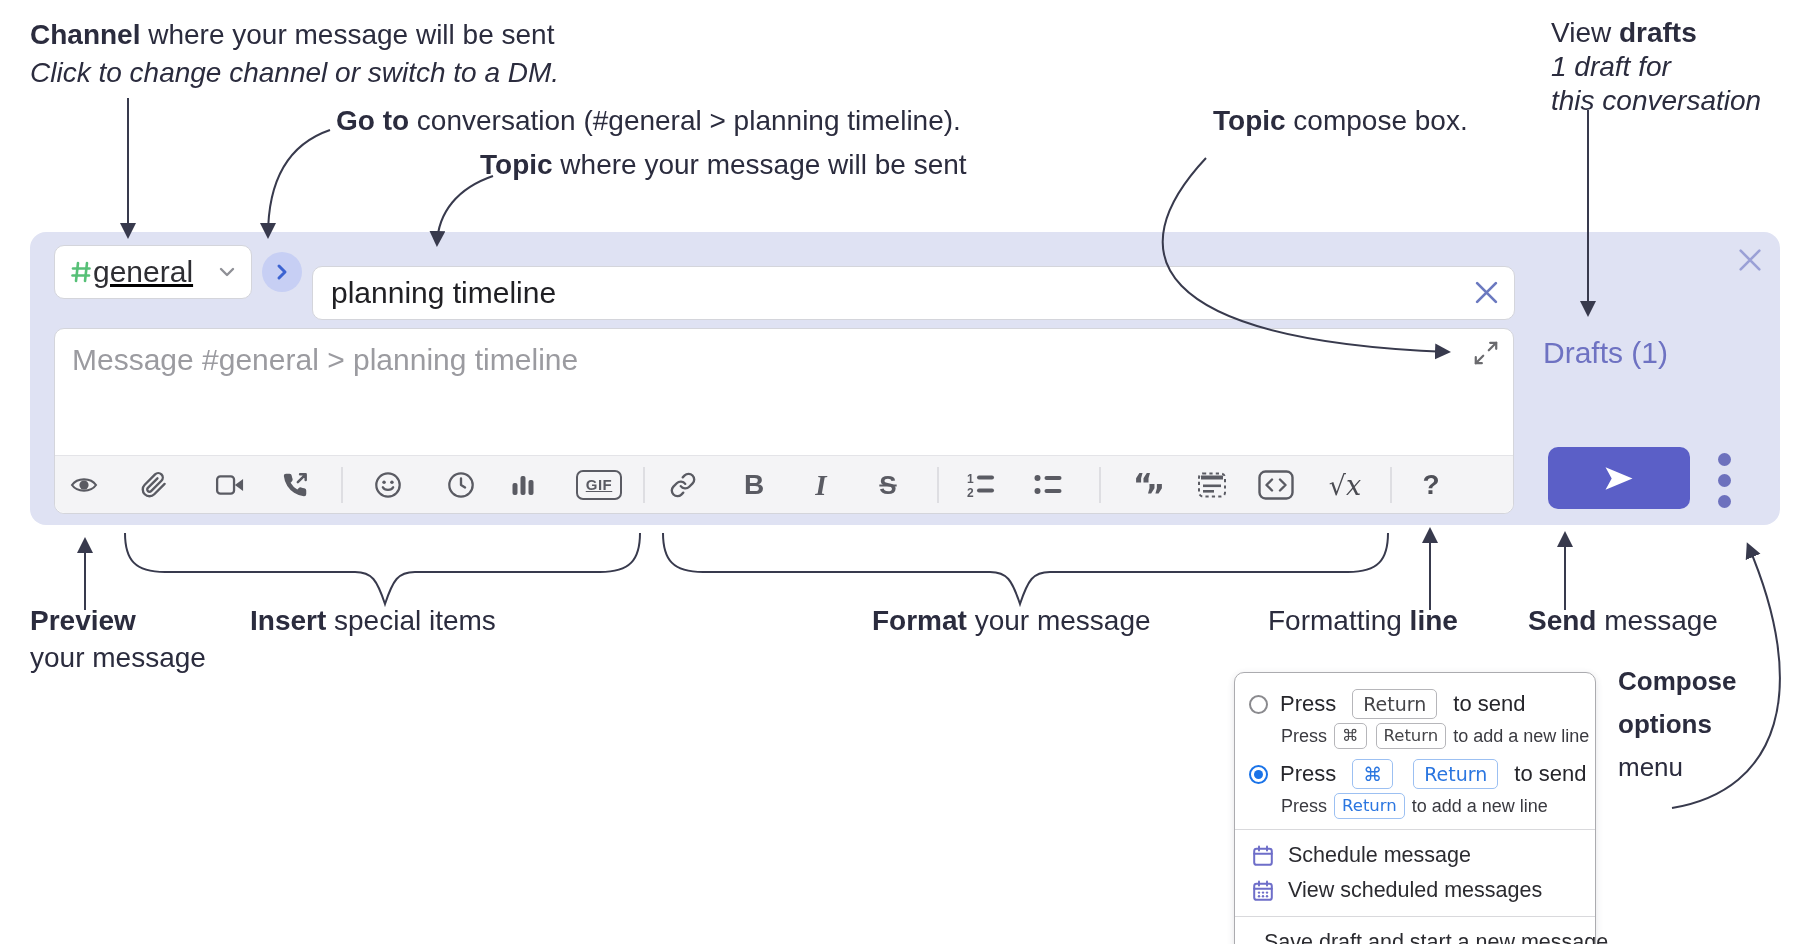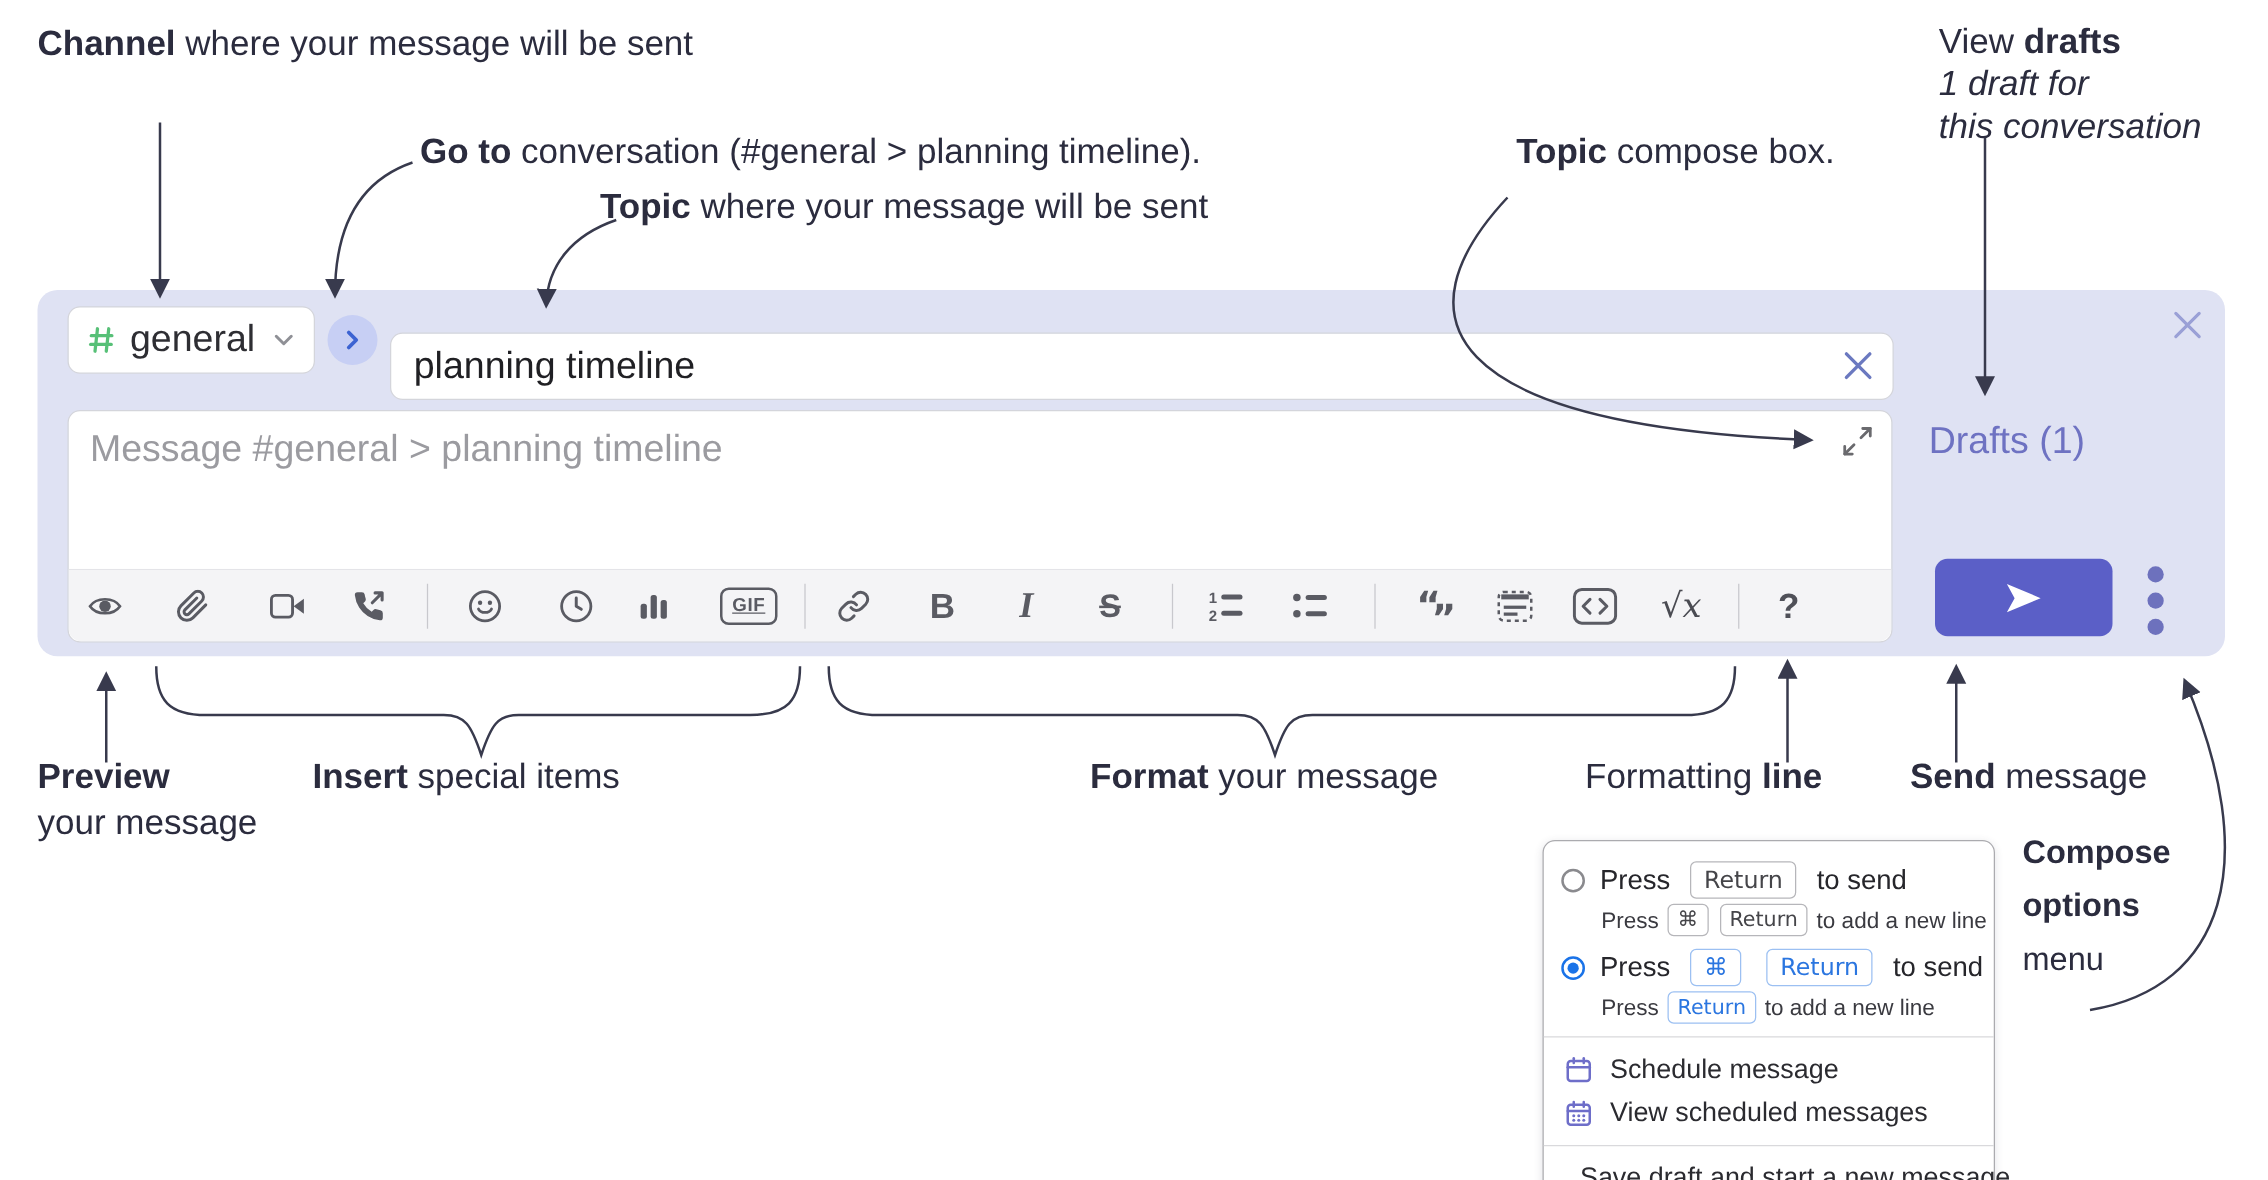--- a/index.html
+++ b/index.html
@@ -20,21 +20,21 @@
   .n-format  { left:872px; top:602px; }
   .n-help    { left:1268px; top:602px; }
   .n-send    { left:1528px; top:602px; }
   .n-copts   { left:1618px; top:660px; font-size:26px; line-height:43px; }
 
   
   .compose { position:absolute; left:30px; top:232px; width:1750px; height:293px;
              background:#dfe2f3; border-radius:16px; }
   .pill { position:absolute; left:24px; top:13px; width:198px; height:54px; background:#fff;
           border:1px solid #d4d5db; border-radius:10px; display:flex; align-items:center;
-          gap:11px; padding:0 14px; cursor:pointer; }
+          padding:0 14px; cursor:pointer;text-decoration:underline; }
   .pill .chan-name { font-size:30px; color:#2e2e33; flex:1; }
   .goto-btn { position:absolute; left:232px; top:20px; width:40px; height:40px; border-radius:50%;
               background:#c7cff4; display:flex; align-items:center; justify-content:center; cursor:pointer; }
   .topic-wrap { position:absolute; left:282px; top:13px; width:1203px; height:54px;margin-top:21px; }
   .topic-wrap input { width:100%; height:100%; border:1px solid #d4d5db; border-radius:10px;
                       font-family:"Liberation Sans", sans-serif; font-size:30px; color:#202024;
                       padding:0 64px 0 18px; outline:none; background:#fff; }
   .topic-clear { position:absolute; right:16px; top:14px; cursor:pointer; }
   .compose-close { position:absolute; left:1706px; top:14px; cursor:pointer; }
   .drafts-link { position:absolute; left:1513px; top:104px; font-size:30px; color:#6e72c2; cursor:pointer; }
@@ -97,20 +97,21 @@
   
   .overlay { position:absolute; left:0; top:0; width:1814px; height:944px; pointer-events:none; }
 </style>
 </head>
 <body>
 
 <div class="stage">
 
   <div class="note n-channel">
     <div><b>Channel</b><span> where your message will be sent</span></div>
+    <div class="it">Click to change channel or switch to a DM.</div>
   </div>
   <div class="note n-goto">
     <b>Go to</b><span> conversation (#general &gt; planning timeline).</span>
   </div>
   <div class="note n-topic">
     <b>Topic</b><span> where your message will be sent</span>
   </div>
   <div class="note n-expand">
     <b>Topic</b><span> compose box.</span>
   </div>

